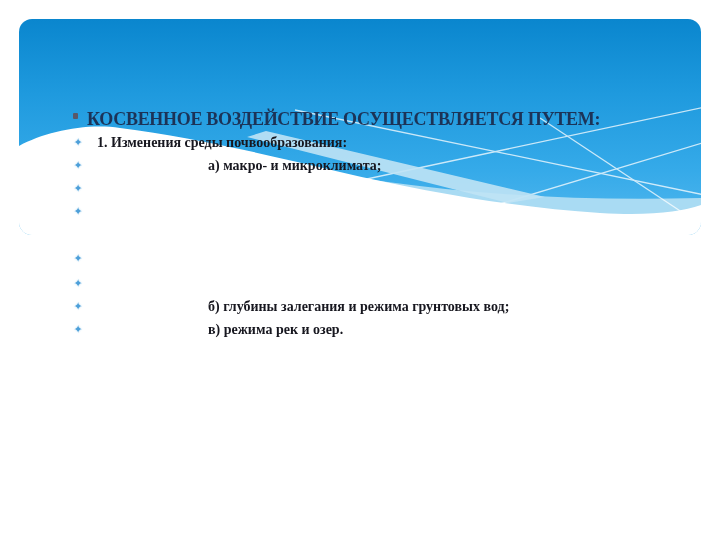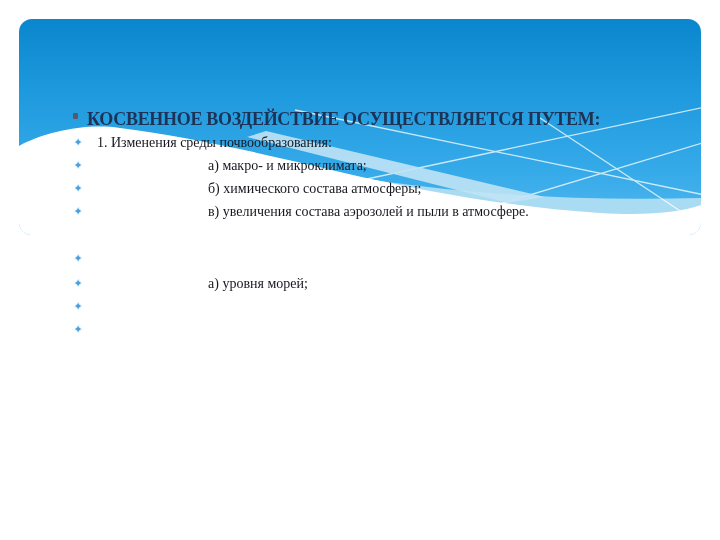--- a/index.html
+++ b/index.html
@@ -21,21 +21,21 @@
     background:#6b4040;opacity:.75;border-radius:1px;
   }
   .row{position:absolute;left:0;width:720px;height:18px;line-height:18px;}
   .row .bullet{
     position:absolute;left:71px;top:0;width:14px;text-align:center;
     font-size:11px;color:#4d9fd9;
     text-shadow:0 0 2px rgba(170,214,240,.95), 1px 1px 1px rgba(255,255,255,.8);
     font-family:"DejaVu Sans",sans-serif;
   }
   .row .txt{
-    position:absolute;top:0;font-size:14px;color:#17171f;white-space:nowrap;
+    position:absolute;top:0;font-size:14px;color:#17171f;white-space:nowrap;font-weight:bold;
   }
   .lvl1 .txt{left:97px;}
   .lvl2 .txt{left:208px;}
   .r1{top:134px;}.r2{top:157px;}.r3{top:180px;}.r4{top:203px;}
   .r5{top:250px;}.r6{top:275px;}.r7{top:298px;}.r8{top:321px;}
 </style>
 </head>
 <body>
 
 <div id="slide">
@@ -72,34 +72,33 @@
   <div class="row lvl1 r1">
     <span class="bullet">✦</span>
     <span class="txt">1. Изменения среды почвообразования:</span>
   </div>
   <div class="row lvl2 r2">
     <span class="bullet">✦</span>
     <span class="txt">а) макро- и микроклимата;</span>
   </div>
   <div class="row lvl2 r3">
     <span class="bullet">✦</span>
-    <span class="txt">б) химического состава атмосферы;</span>
   </div>
   <div class="row lvl2 r4">
     <span class="bullet">✦</span>
-    <span class="txt">в) увеличения состава аэрозолей и пыли в атмосфере.</span>
   </div>
 
   <div class="row lvl1 r5">
     <span class="bullet">✦</span>
   </div>
   <div class="row lvl2 r6">
     <span class="bullet">✦</span>
-    <span class="txt">а) уровня морей;</span>
   </div>
   <div class="row lvl2 r7">
     <span class="bullet">✦</span>
+    <span class="txt">б) глубины залегания и режима грунтовых вод;</span>
   </div>
   <div class="row lvl2 r8">
     <span class="bullet">✦</span>
+    <span class="txt">в) режима рек и озер.</span>
   </div>
 
 </div>
 
 </body></html>

